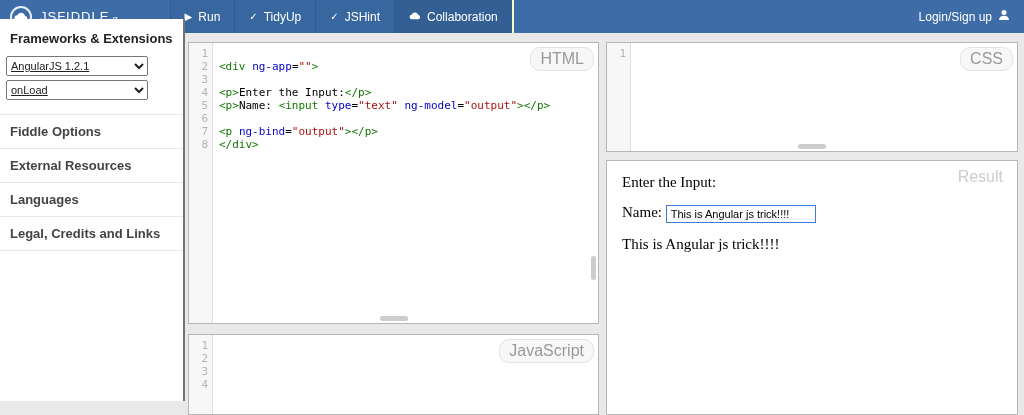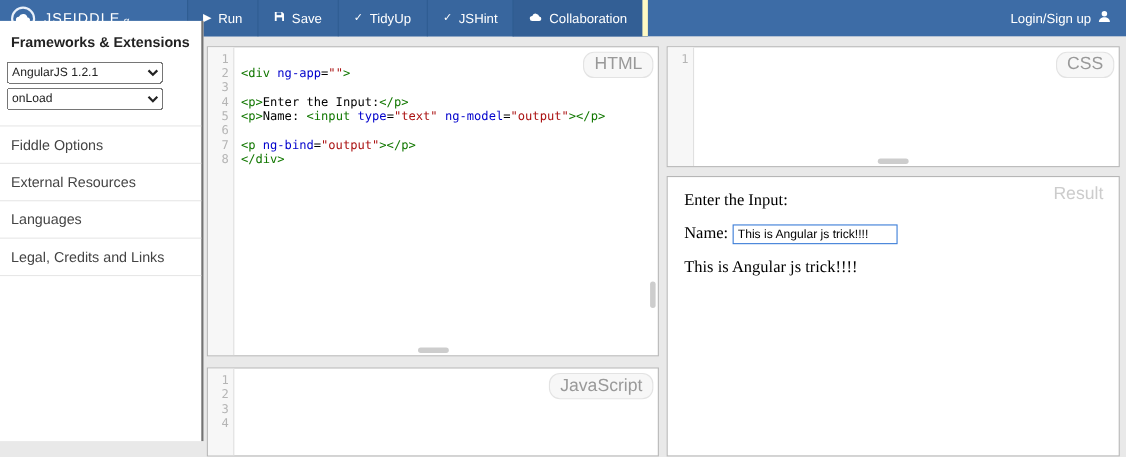--- a/index.html
+++ b/index.html
@@ -10,32 +10,32 @@
   .header { position:absolute; left:0; top:0; width:1024px; height:33px;
             background:#3d6ca6; display:flex; align-items:center; color:#fff; }
   .logo-wrap { display:flex; align-items:center; padding-left:10px; }
   .logo-circle { width:22px; height:22px; border-radius:50%; border:2px solid #e8f0fa;
                  display:flex; align-items:center; justify-content:center; background:#3d6ca6; }
   .brand { font-size:13px; font-weight:normal; letter-spacing:1px; margin-left:8px; }
   .brand-suffix { font-size:9px; margin-left:3px; position:relative; top:2px; font-weight:normal; }
   .btn-group { display:flex; margin-left:52px; height:33px; background:#38669e; }
   .hbtn { display:flex; align-items:center; gap:6px; padding:0 14px; font-size:12px;
           border-left:1px solid #2f5d92; cursor:pointer; white-space:nowrap; }
-  .hbtn:last-child { border-right:5px solid #fef9c3; background:#335f95; }
+  .hbtn:last-child { border-right:2px solid #fef9c3; background:#335f95; }
   .hbtn .glyph { font-size:10px; line-height:1; }
   .login { margin-left:auto; display:flex; align-items:center; gap:6px;
            padding-right:14px; font-size:12px; font-weight:normal; cursor:pointer; }
 
   
   .sidebar { position:absolute; left:0; top:19px; width:185px; height:382px;
              background:#fff; border-right:2px solid #737373; }
   .sb-heading { font-size:13px; font-weight:bold; color:#222; padding:12px 10px 8px; }
   .sb-select { display:block; width:142px; margin:2px 6px 4px; font-size:11px;
-               height:20px; color:#222; }
-  .sb-items { margin-top:14px; border-top:1px solid #e7e7e7; }
+               height:20px; color:#222;text-decoration:underline; }
+  .sb-items { margin-top:14px; border-top:1px solid #e7e7e7;font-weight:bold; }
   .sb-item { font-size:13px; color:#444; padding:9px 10px; border-bottom:1px solid #e7e7e7;
              cursor:pointer; }
 
   
   .panel { position:absolute; background:#fff; border:1px solid #b6b6b6; }
   .panel-label { position:absolute; top:4px; right:4px; font-size:16px; color:#999;
                  background:#f7f7f7; border:1px solid #e3e3e3; padding:2px 9px;
                  border-radius:10px; z-index:2; }
   .panel-label.plain { background:transparent; border-color:transparent; color:#ccc; }
 
@@ -82,30 +82,20 @@
       </svg>
     </span>
     <span class="brand">JSFIDDLE</span>
     <span class="brand-suffix">α</span>
   </div>
 
   <div class="btn-group">
     <div class="hbtn">
       <span class="glyph">▶</span>
       <span>Run</span>
-    </div>
-    <div class="hbtn">
-      <span class="glyph">
-        <svg width="10" height="10" viewBox="0 0 12 12">
-          <path d="M1 1h8l2 2v8H1z" fill="#ffffff"></path>
-          <rect x="3" y="1.5" width="5" height="3" fill="#38669e"></rect>
-          <rect x="3" y="7" width="6" height="4" fill="#38669e"></rect>
-        </svg>
-      </span>
-      <span>Save</span>
     </div>
     <div class="hbtn">
       <span class="glyph">✓</span>
       <span>TidyUp</span>
     </div>
     <div class="hbtn">
       <span class="glyph">✓</span>
       <span>JSHint</span>
     </div>
     <div class="hbtn">

